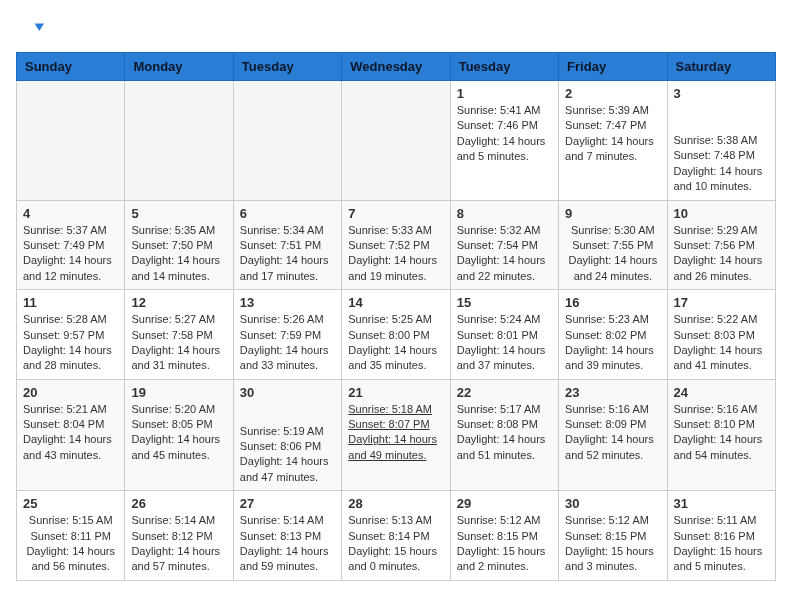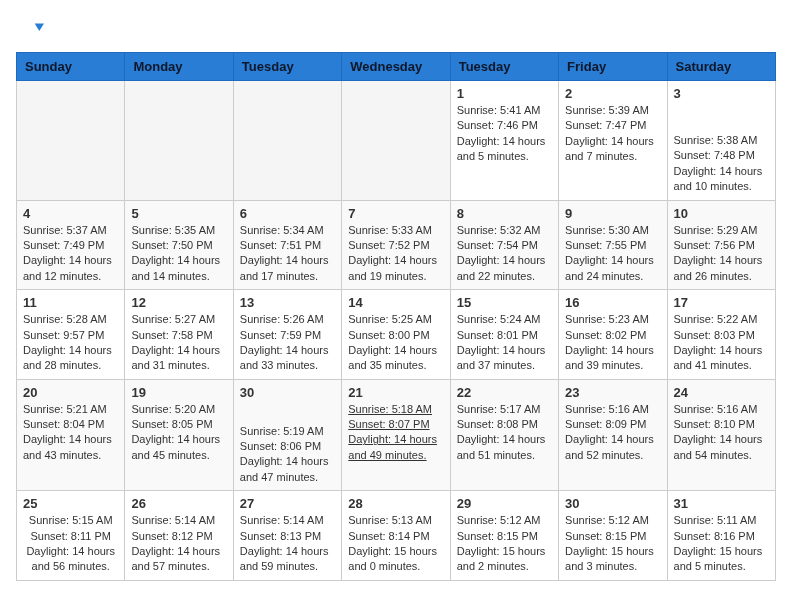--- a/index.html
+++ b/index.html
@@ -177,21 +177,21 @@
         </td>
         <td>
           <span class="day-number">8</span>
           <div class="day-info" style="white-space: pre-line;">Sunrise: 5:32 AM
 Sunset: 7:54 PM
 Daylight: 14 hours
 and 22 minutes.</div>
         </td>
         <td>
           <span class="day-number">9</span>
-          <div class="day-info" style="white-space: pre-line;">Sunrise: 5:30 AM
+          <div class="day-info" style="white-space: pre-line; text-align: center;">Sunrise: 5:30 AM
 Sunset: 7:55 PM
 Daylight: 14 hours
 and 24 minutes.</div>
         </td>
         <td>
           <span class="day-number">10</span>
           <div class="day-info" style="white-space: pre-line;">Sunrise: 5:29 AM
 Sunset: 7:56 PM
 Daylight: 14 hours
 and 26 minutes.</div>

